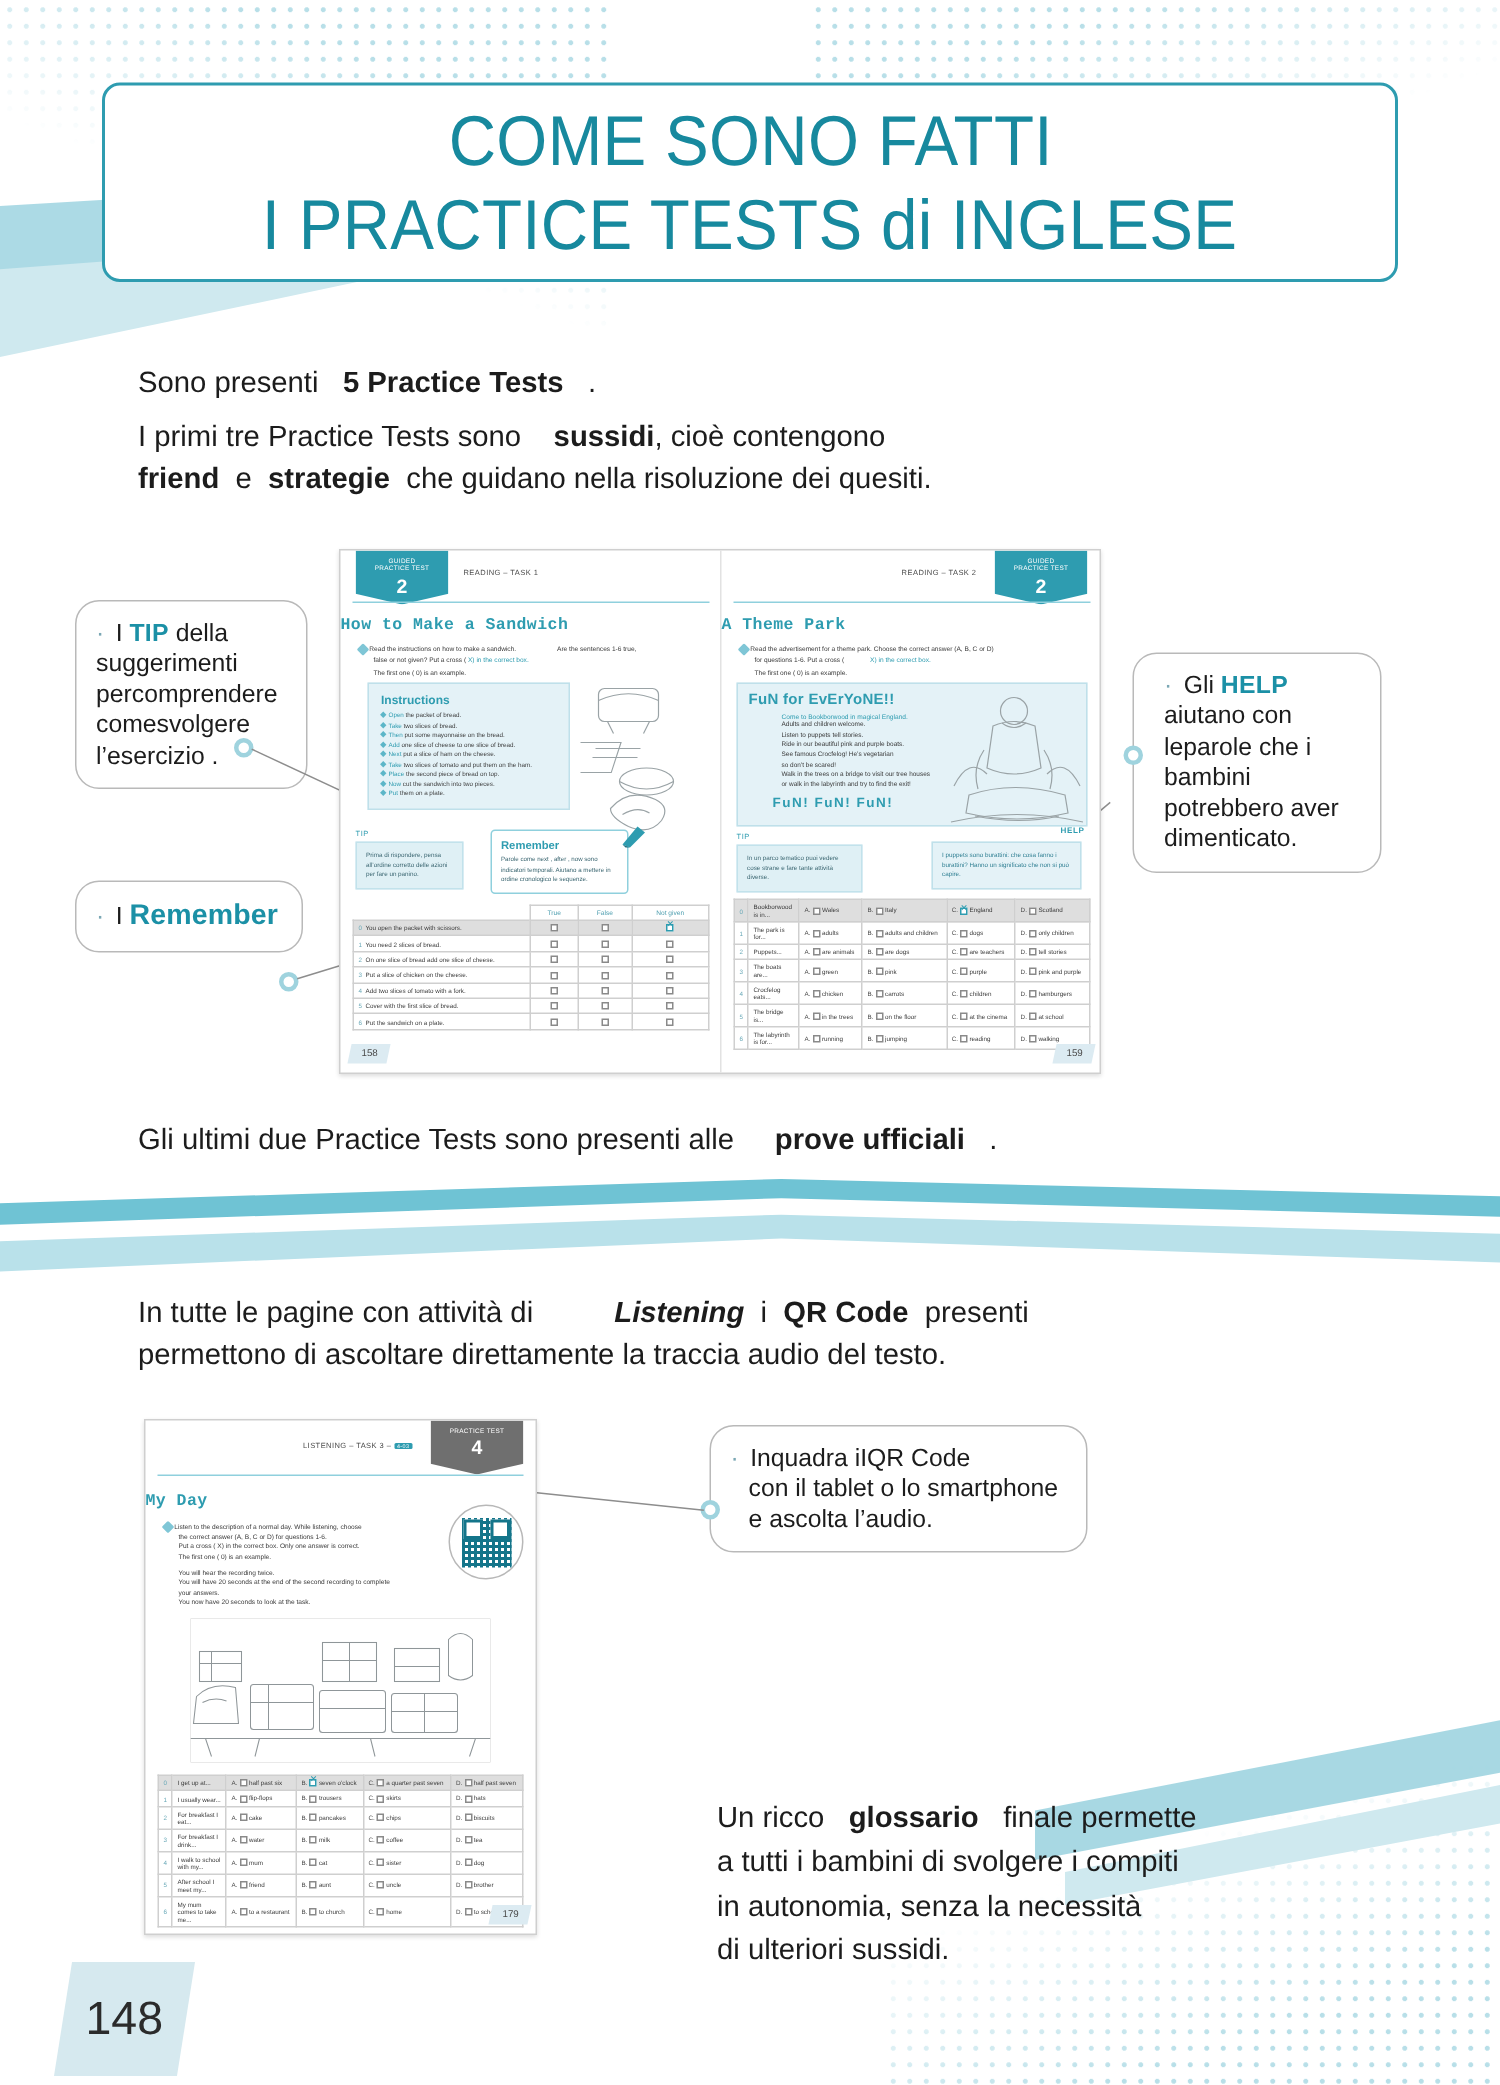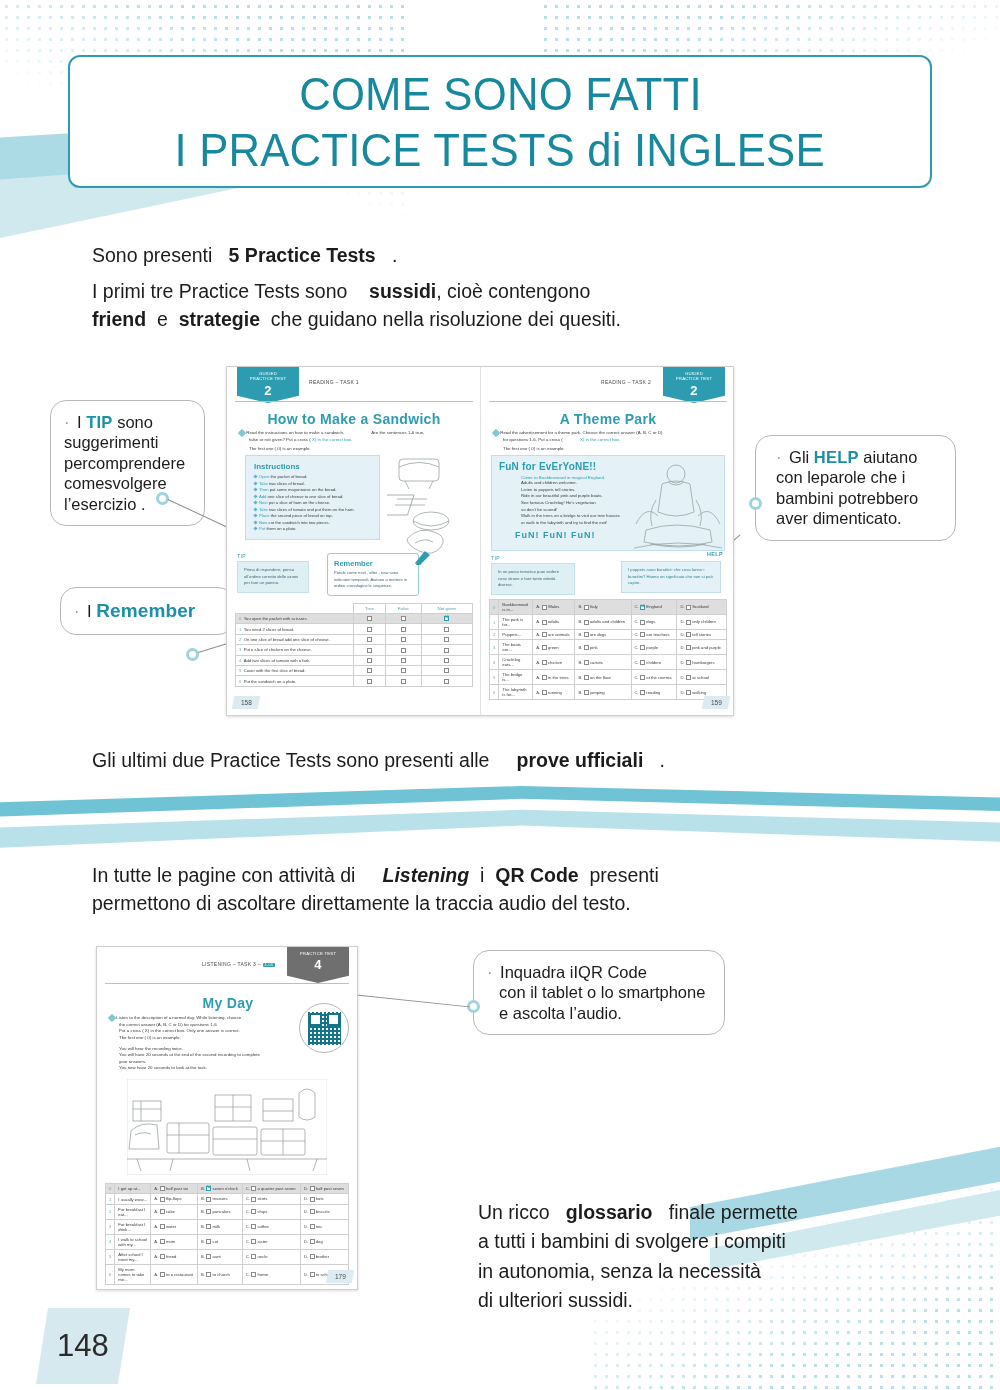--- a/index.html
+++ b/index.html
@@ -83,21 +83,21 @@
   .title-line {
     color: #17899e; font-size: 47px; line-height: 1.0; letter-spacing: .2px;
     font-weight: 400; transform: scaleX(.93); transform-origin: center;
     white-space: nowrap;
   }
   .title-line.l2 { font-size: 47px; margin-top: 9px; }
 
   
   .para { position: absolute; font-size: 19.5px; line-height: 1.45; color: #1c1c1c; }
   .para .hl { font-weight: 700; }
-  .para .it { font-style: italic; }
+  .para .it { font-style: italic; margin-left: 27px; }
 
   #p-intro1 { left: 92px; top: 241px; }
   #p-intro2 { left: 92px; top: 277px; width: 620px; }
   #p-mid    { left: 92px; top: 746px; }
   #p-list   { left: 92px; top: 861px; width: 640px; }
   #p-gloss  { left: 478px; top: 1198px; width: 400px; line-height: 1.5; }
 
   
   .callout {
     position: absolute; background: #fff; border: 1px solid #b9b9b9;
@@ -105,22 +105,22 @@
     font-size: 16.5px; line-height: 1.24; color: #1c1c1c;
   }
   .callout .bullet { color: #7aa7b4; margin-right: 3px; }
   .callout b.tip { color: #1b90a6; font-weight: 700; letter-spacing: .2px; }
   .callout b.rem {
     color: #1b90a6; font-weight: 700; font-size: 19px; letter-spacing: .1px;
   }
   .callout b.help { color: #1b90a6; font-weight: 700; letter-spacing: .2px; }
 
   #co-tip      { left: 50px; top: 400px; width: 155px; }
-  #co-remember { left: 60px; top: 587px; width: 174px; }
-  #co-help     { left: 755px; top: 435px; width: 201px; padding-left: 20px; }
+  #co-remember { left: 50px; top: 587px; width: 152px; }
+  #co-help     { left: 755px; top: 435px; width: 166px; padding-left: 20px; }
   #co-qr       { left: 473px; top: 950px; width: 252px; }
 
   .anchor {
     position: absolute; width: 13px; height: 13px; border-radius: 50%;
     background: #fff; border: 3px solid #9fd3de;
   }
   #an-tip  { left: 156px; top: 492px; }
   #an-rem  { left: 186px; top: 648px; }
   #an-help { left: 749px; top: 497px; }
   #an-qr   { left: 467px; top: 1000px; }
@@ -149,22 +149,22 @@
   .tab.l { left: 10px; clip-path: polygon(0 0,100% 0,100% 80%,50% 100%,0 80%); }
   .tab.r { right: 10px; clip-path: polygon(0 0,100% 0,100% 80%,50% 100%,0 80%); }
   .tab .num { font-size: 13px; font-weight: 700; line-height: 1; margin-top: 2px; display:block; }
 
   .task-label {
     position: absolute; top: 12px; font-size: 5px; color: #4a4a4a; letter-spacing: .3px;
   }
   .rule { position: absolute; height: 1px; background: #8fd0dd; }
 
   .bt-title {
-    position: absolute; width: 100%; text-align: center; color: #2e9cb0;
-    font-size: 14px; font-weight: 700; letter-spacing: .3px;
+    position: absolute; width: 100%; color: #2e9cb0;
+    font-size: 11px; font-weight: 700; letter-spacing: .3px; font-family: Liberation Mono, monospace;
   }
 
   .instr-line { font-size: 4.4px; color: #3a3a3a; line-height: 1.5; }
   .instr-line .bl { color: #2e9cb0; }
   .diamond {
     display: inline-block; width: 6px; height: 6px; background: #7fc6d6;
     transform: rotate(45deg); border-radius: 1px; vertical-align: middle;
   }
 
   .instructions-box {
@@ -317,21 +317,21 @@
   <span class="hl">friend</span>&nbsp;
   <span>e</span>&nbsp;
   <span class="hl">strategie</span>&nbsp;
   <span>che guidano nella risoluzione dei quesiti.</span>
 </div>
 
 <div class="callout" id="co-tip">
   <span class="bullet">·</span>
   <span>I</span>
   <b class="tip">TIP</b>
-  <span>sono suggerimenti percomprendere comesvolgere l’esercizio .</span>
+  <span>della suggerimenti percomprendere comesvolgere l’esercizio .</span>
 </div>
 <div class="anchor" id="an-tip"></div>
 
 <div class="callout" id="co-remember">
   <span class="bullet">·</span>
   <span>I</span>
   <b class="rem">Remember</b><br>
 </div>
 <div class="anchor" id="an-rem"></div>
 

